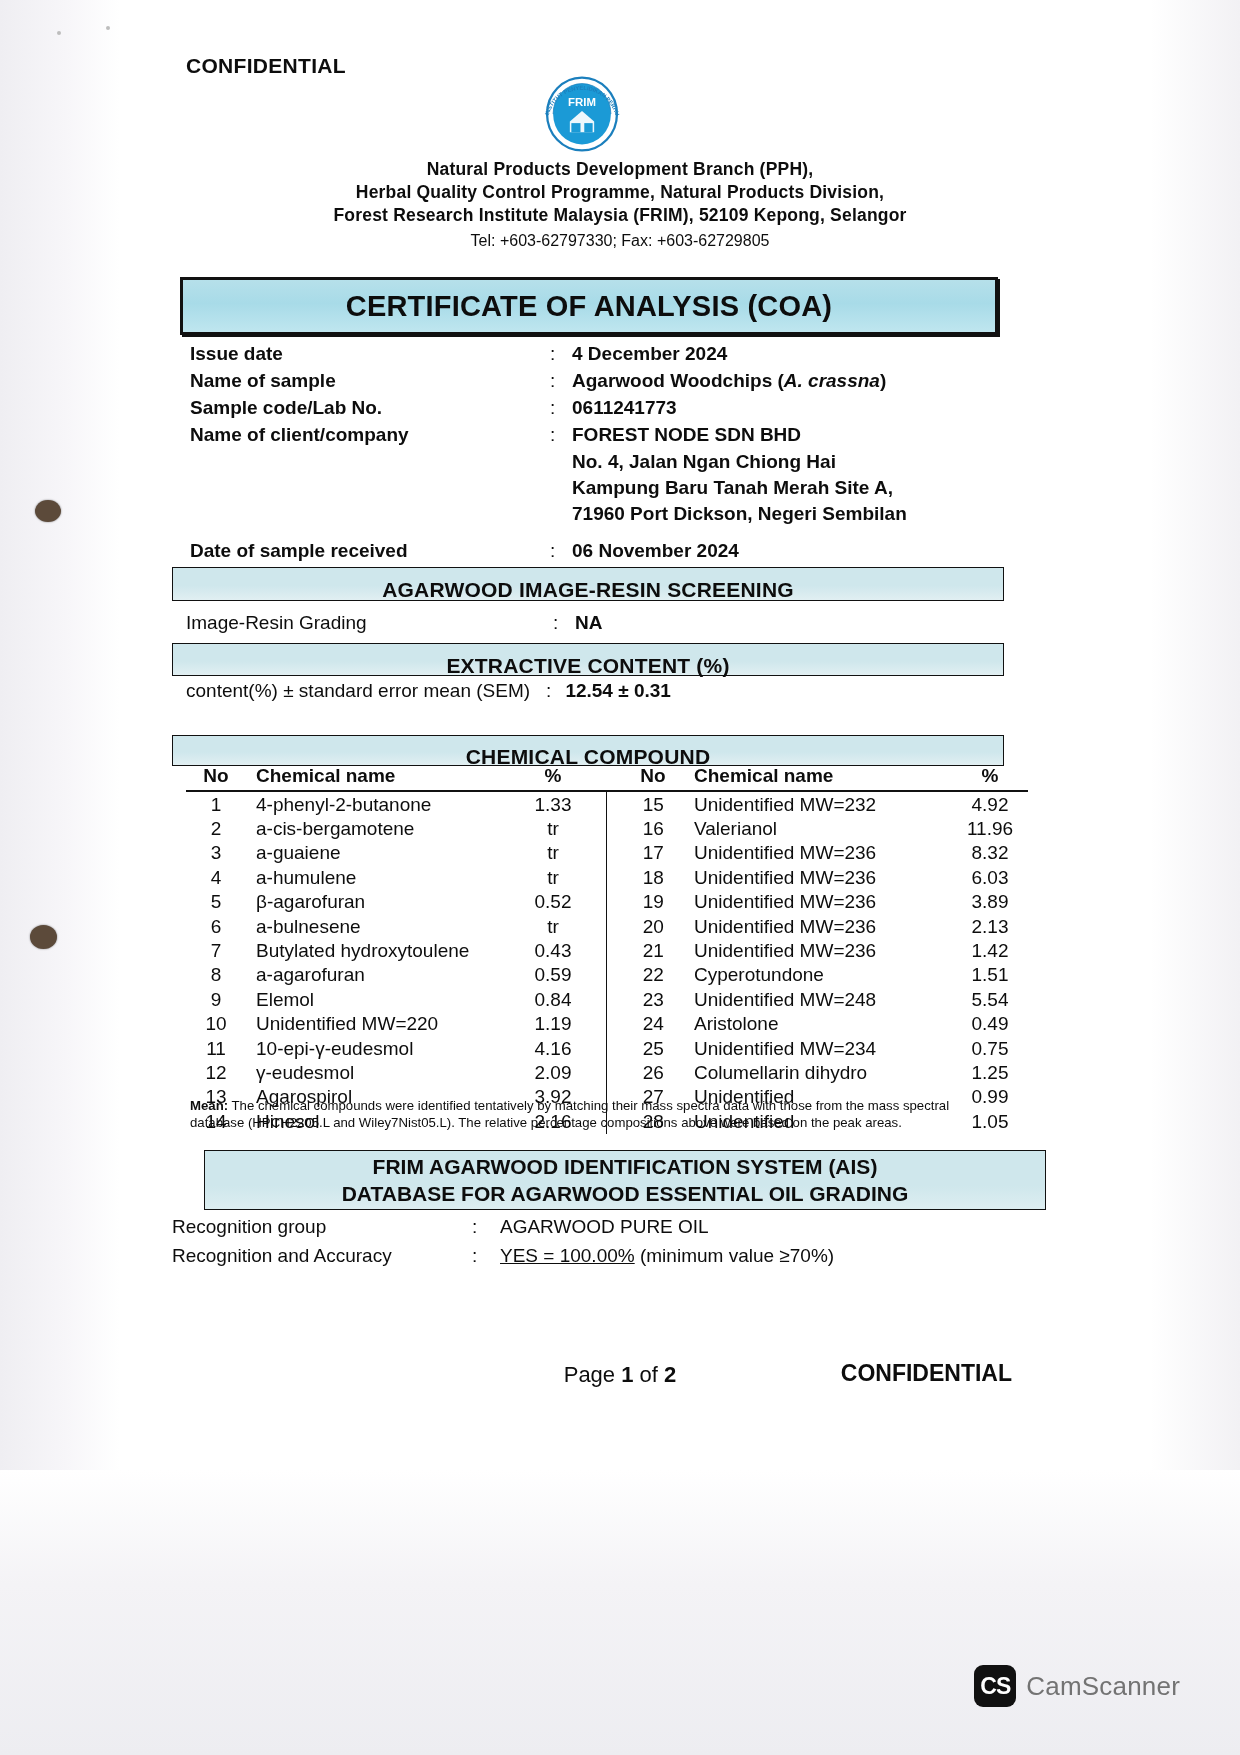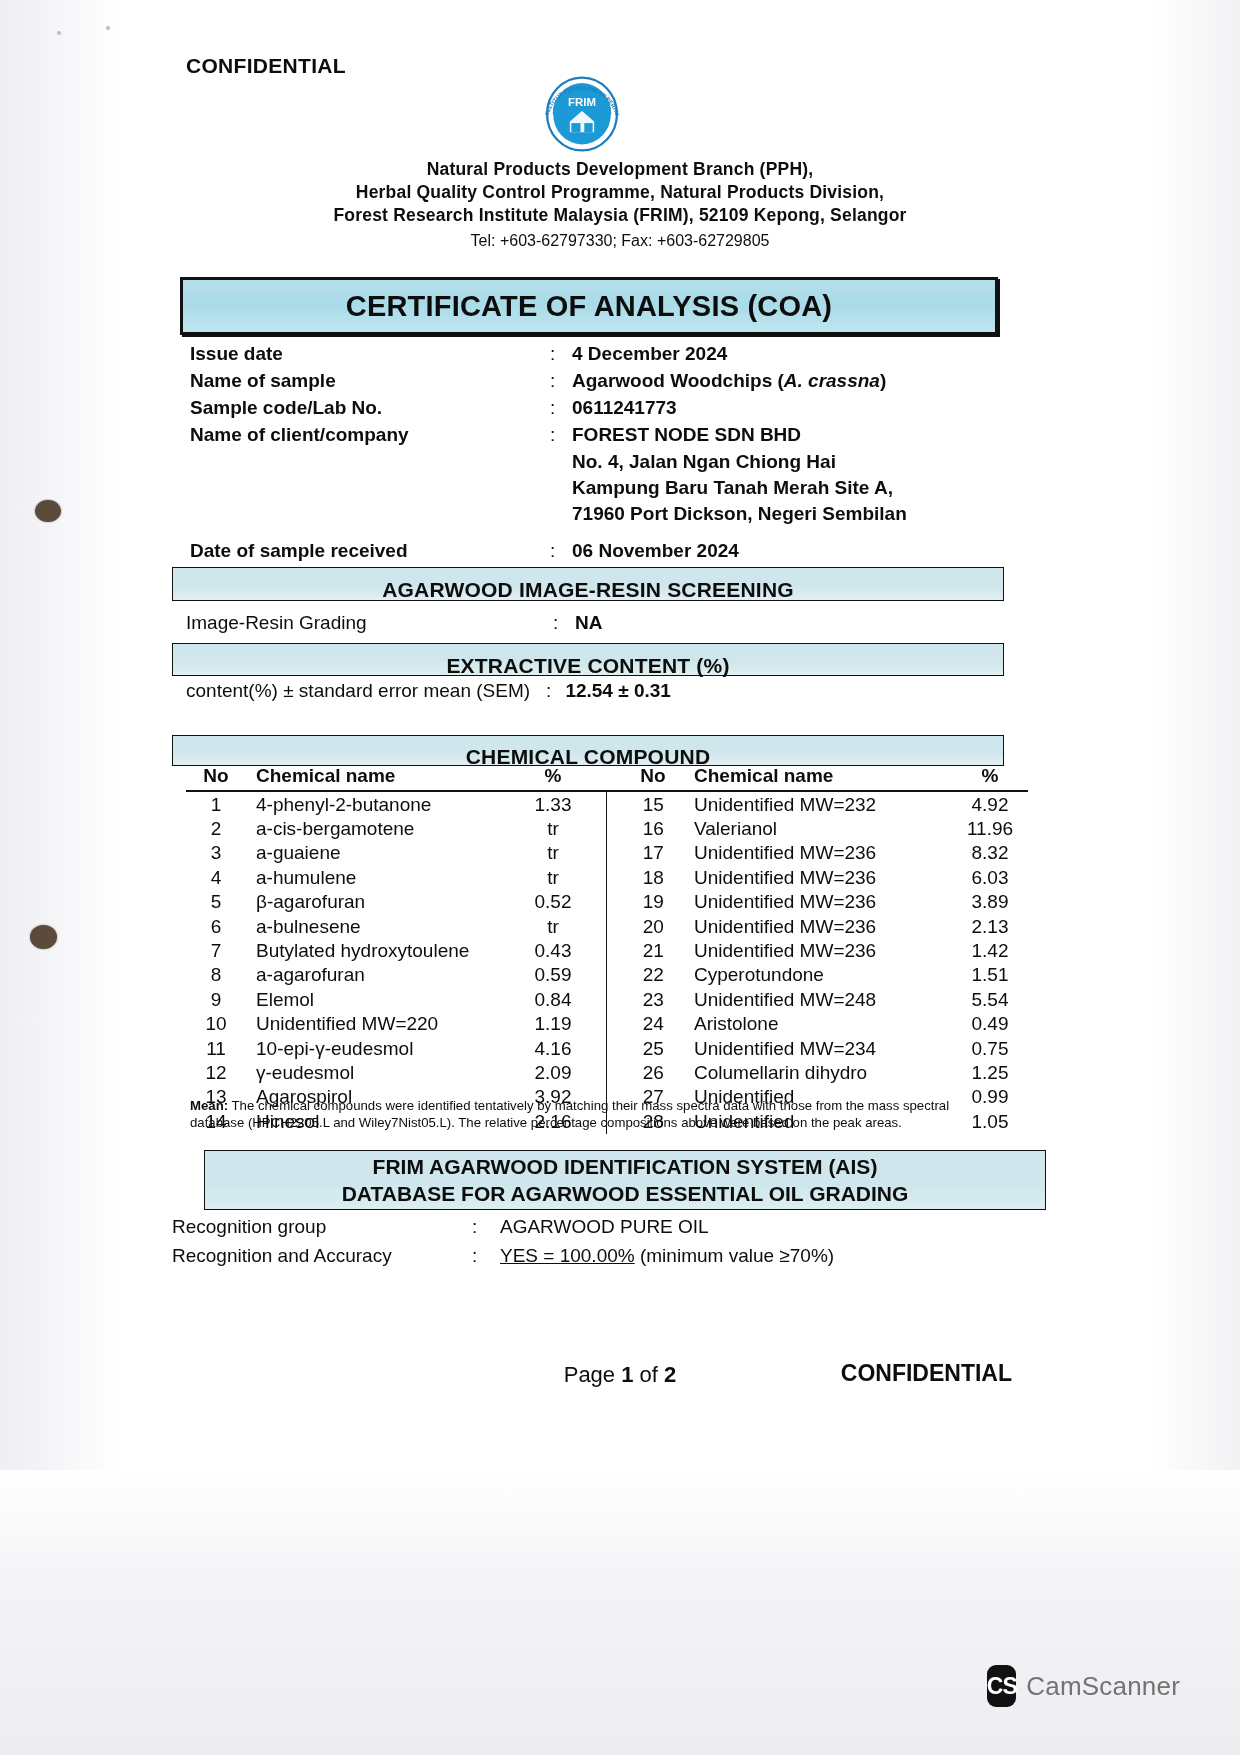--- a/index.html
+++ b/index.html
@@ -272,21 +272,21 @@
   
   .cs {
     position: absolute;
     right: 60px;
     bottom: 48px;
     display: flex;
     align-items: center;
     gap: 10px;
   }
   .cs-badge {
-    width: 29px; height: 42px;
+    width: 42px; height: 42px;
     background: #111;
     border-radius: 9px;
     color: #fff;
     font-size: 23px;
     font-weight: bold;
     display: flex;
     align-items: center;
     justify-content: center;
     letter-spacing: -1px;
   }

